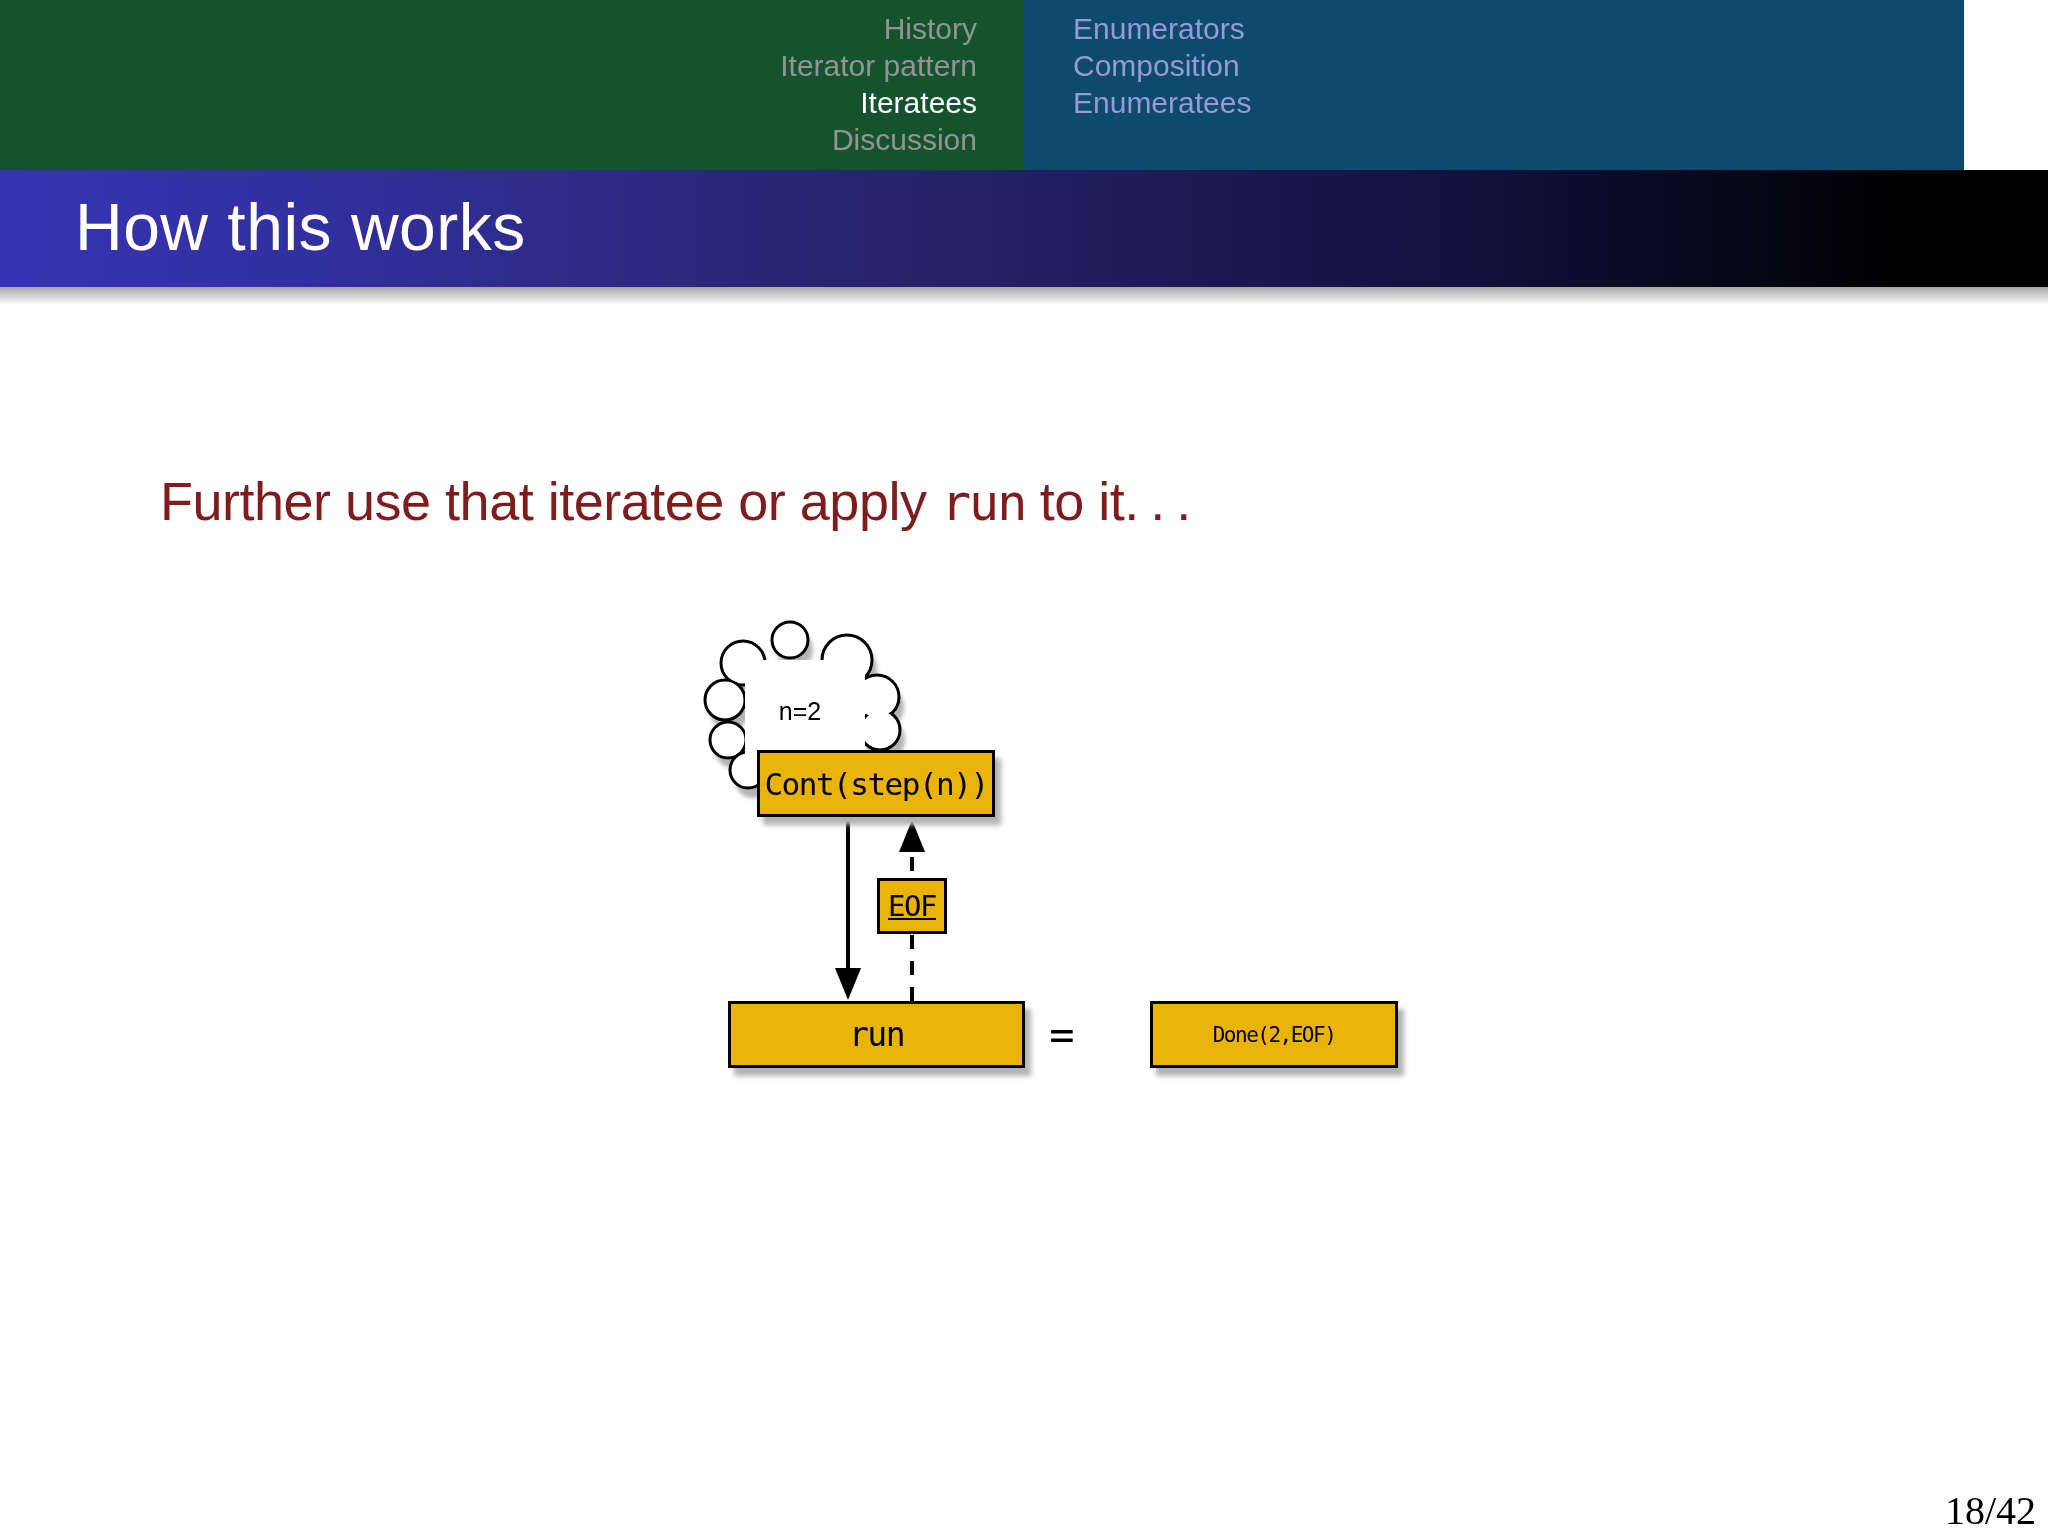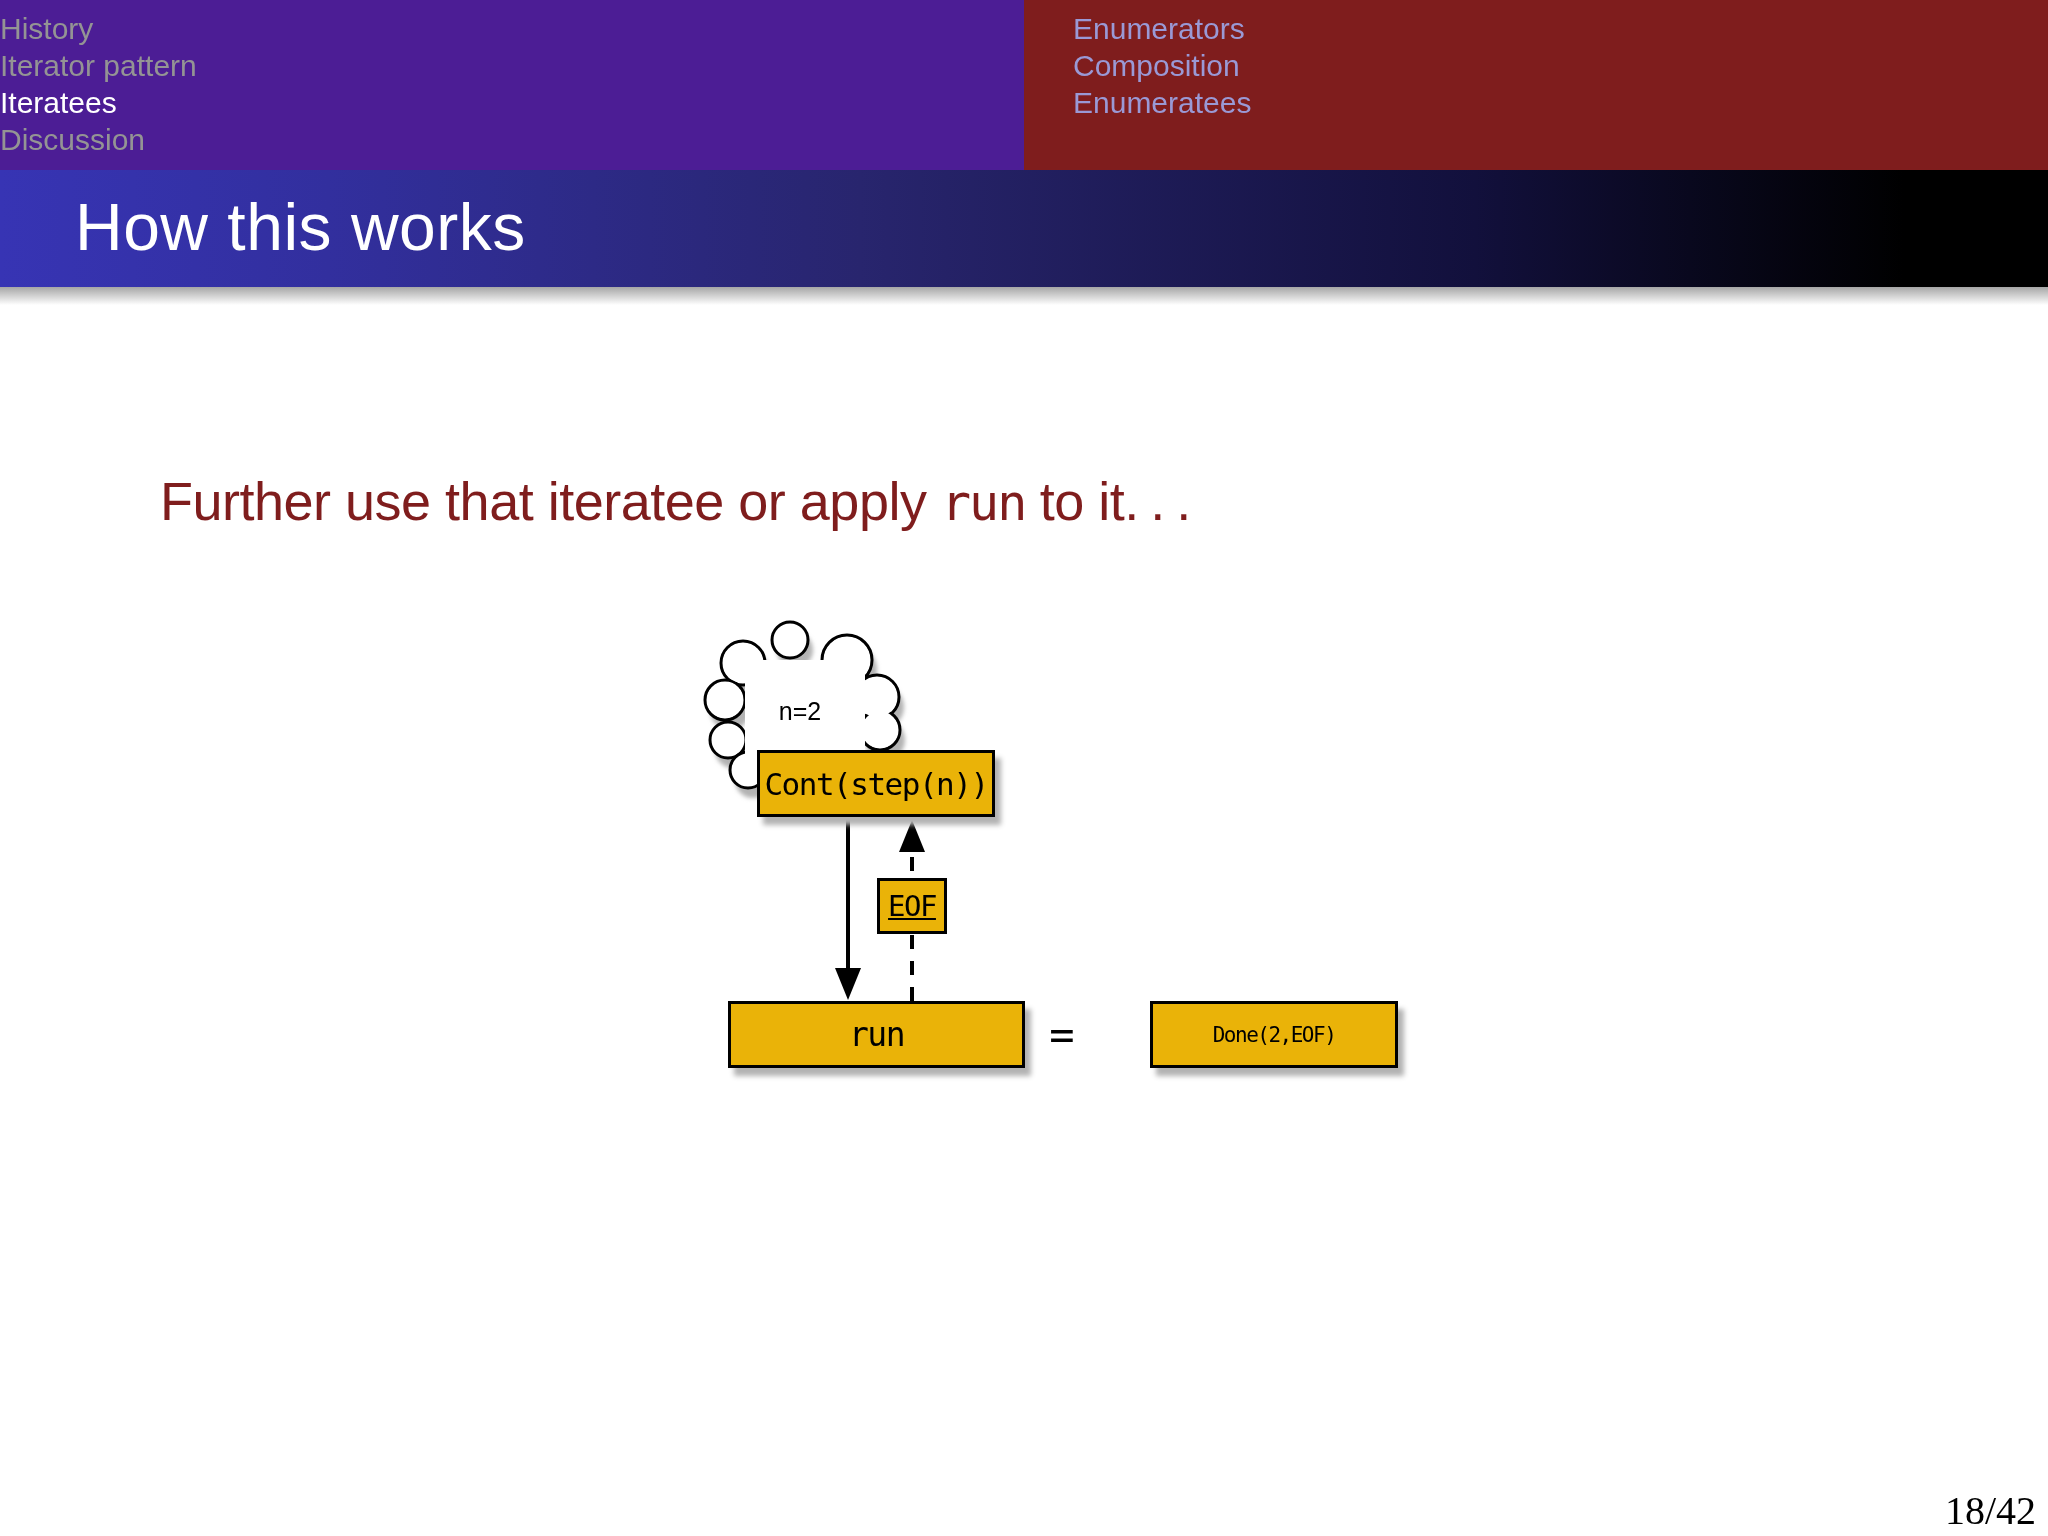--- a/index.html
+++ b/index.html
@@ -4,26 +4,26 @@
 <style>
   html,body{margin:0;padding:0;background:#fff;}
   .slide{
     position:relative;width:2048px;height:1536px;overflow:hidden;
     background:#ffffff;font-family:"Liberation Sans",sans-serif;
   }
   
   .nav{position:absolute;top:0;left:0;width:2048px;height:170px;}
   .nav-left{
     position:absolute;top:0;left:0;width:1024px;height:170px;
-    background:#4c1d95;box-sizing:border-box;
-    padding:10px 47px 0 0;
+    background:#14532d;box-sizing:border-box;text-align:right;
+    padding:10px 47px 0 14px;
   }
   .nav-right{
-    position:absolute;top:0;left:1024px;width:1024px;height:170px;
-    background:#7f1d1d;box-sizing:border-box;text-align:left;
+    position:absolute;top:0;left:1024px;width:940px;height:170px;
+    background:#0c4a6e;box-sizing:border-box;text-align:left;
     padding:10px 0 0 49px;
   }
   .nav-item{
     font-size:30px;line-height:37px;white-space:nowrap;cursor:pointer;
   }
   .nav-left .nav-item{color:#949494;}
   .nav-right .nav-item{color:#9a99d5;}
   .nav-item.active{color:#ffffff;}
   
   .titlebar{

